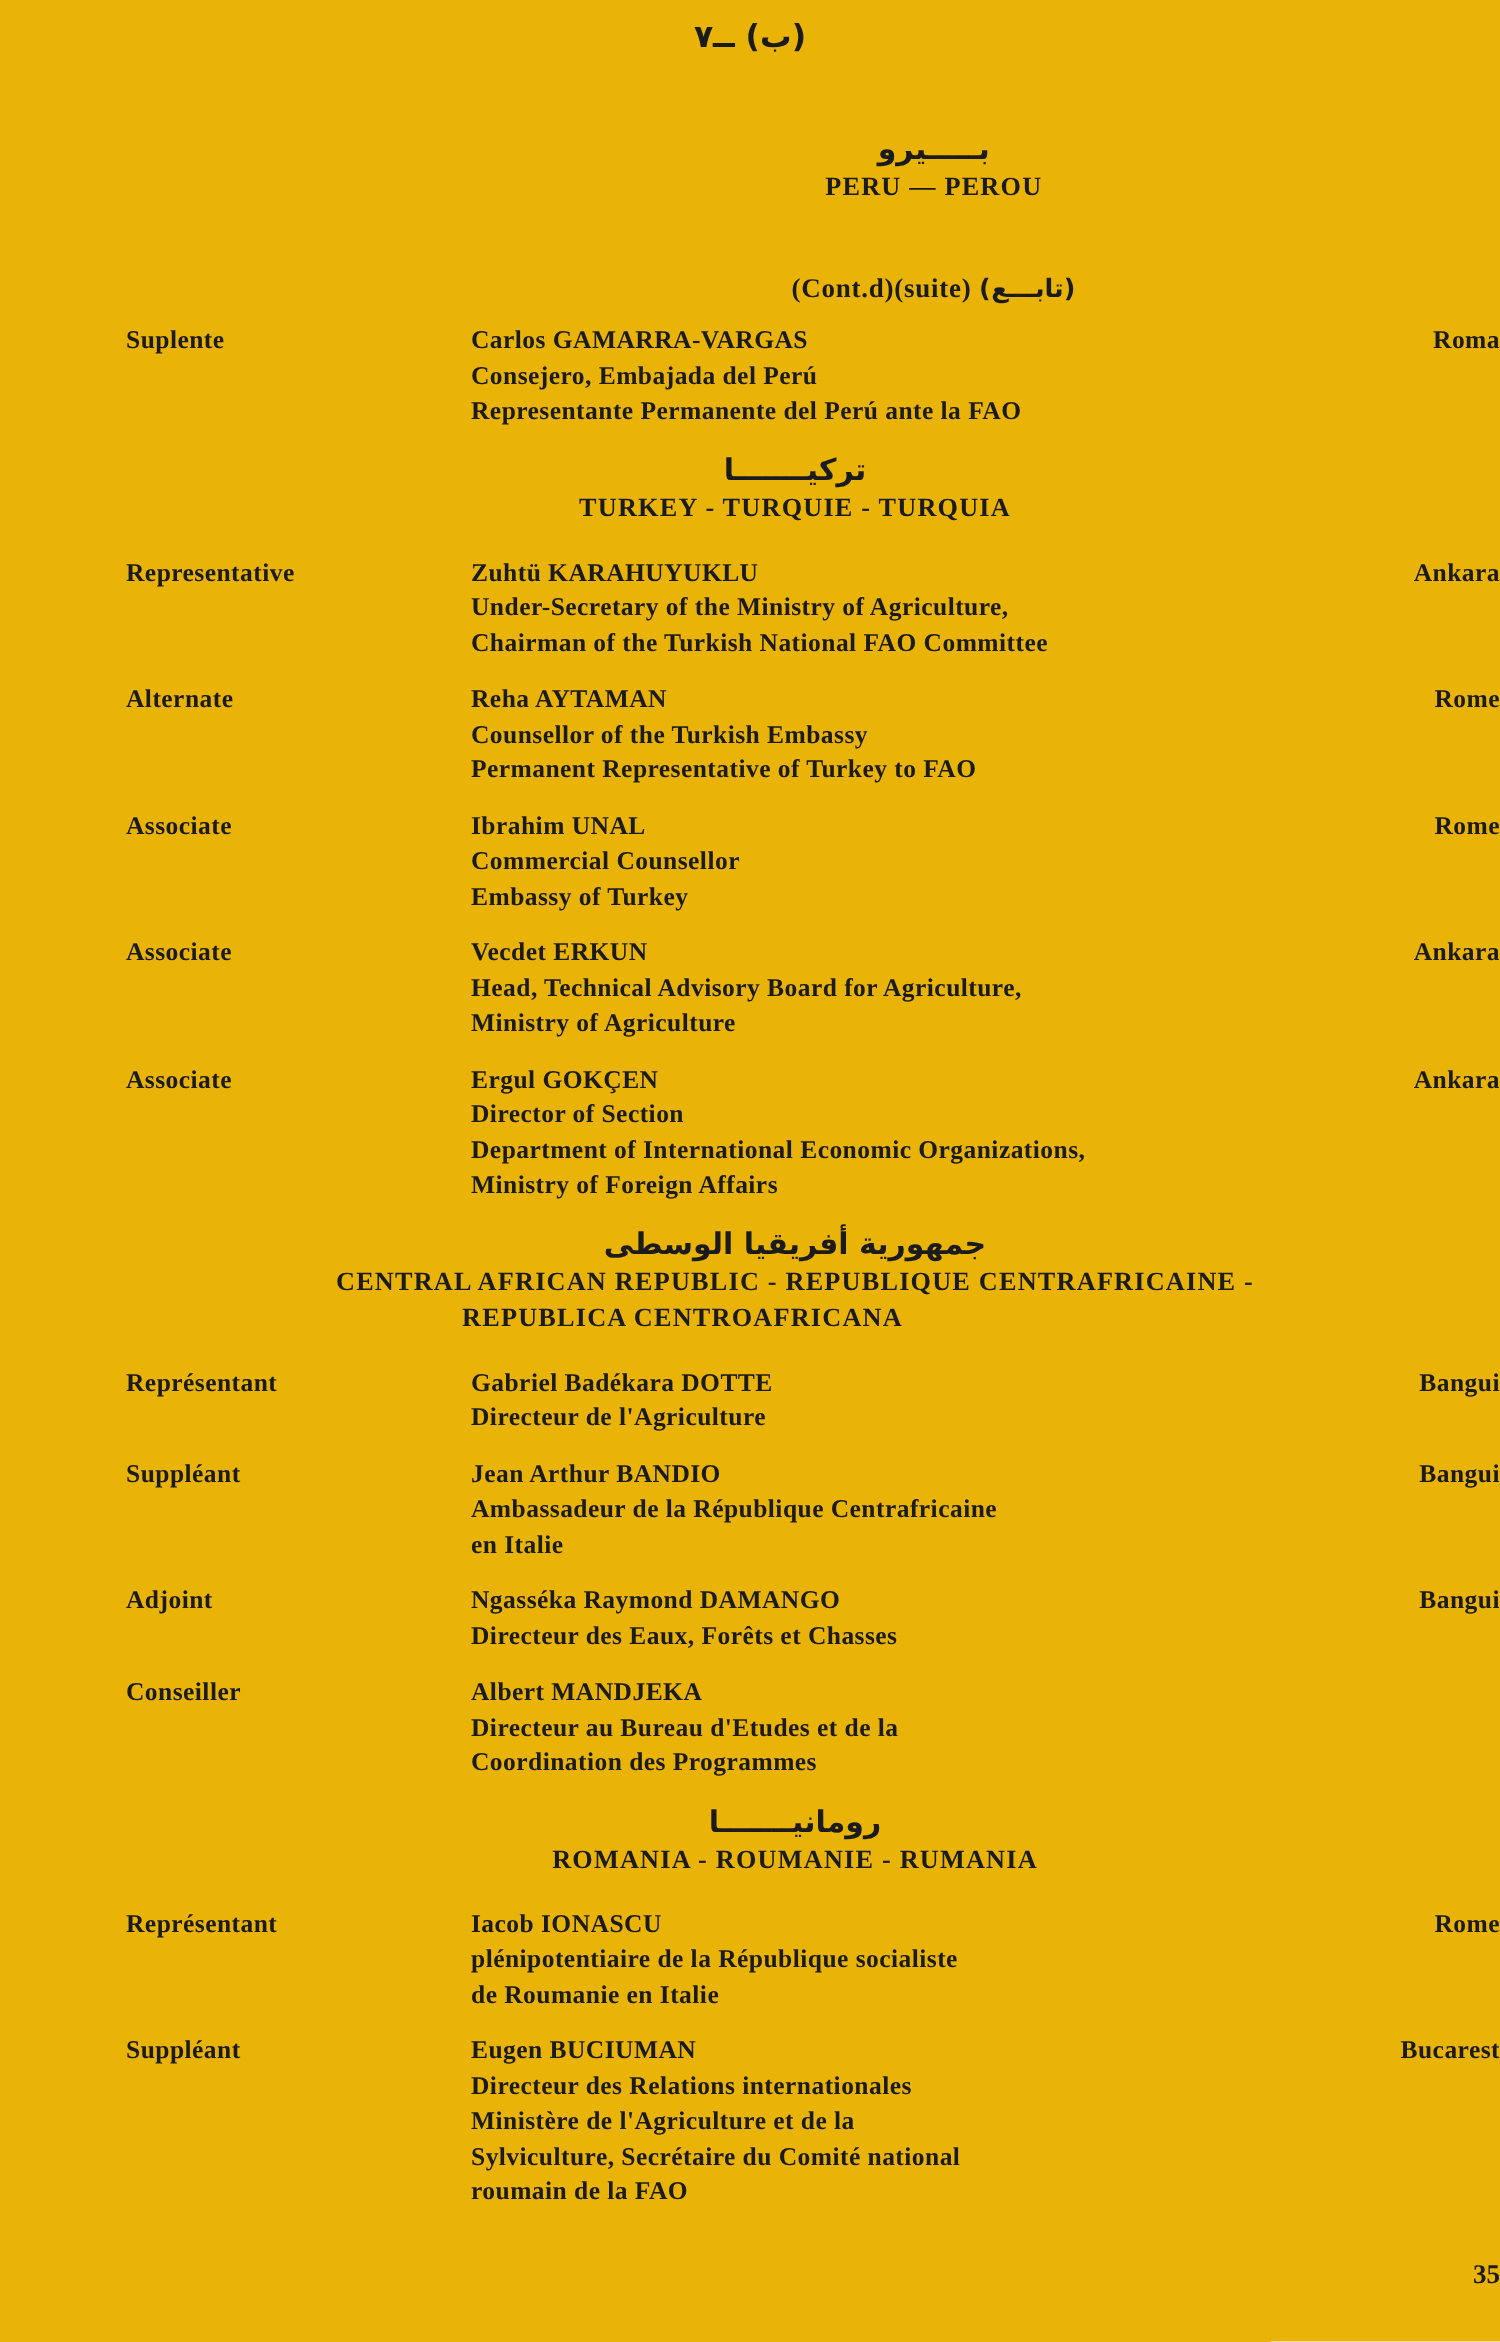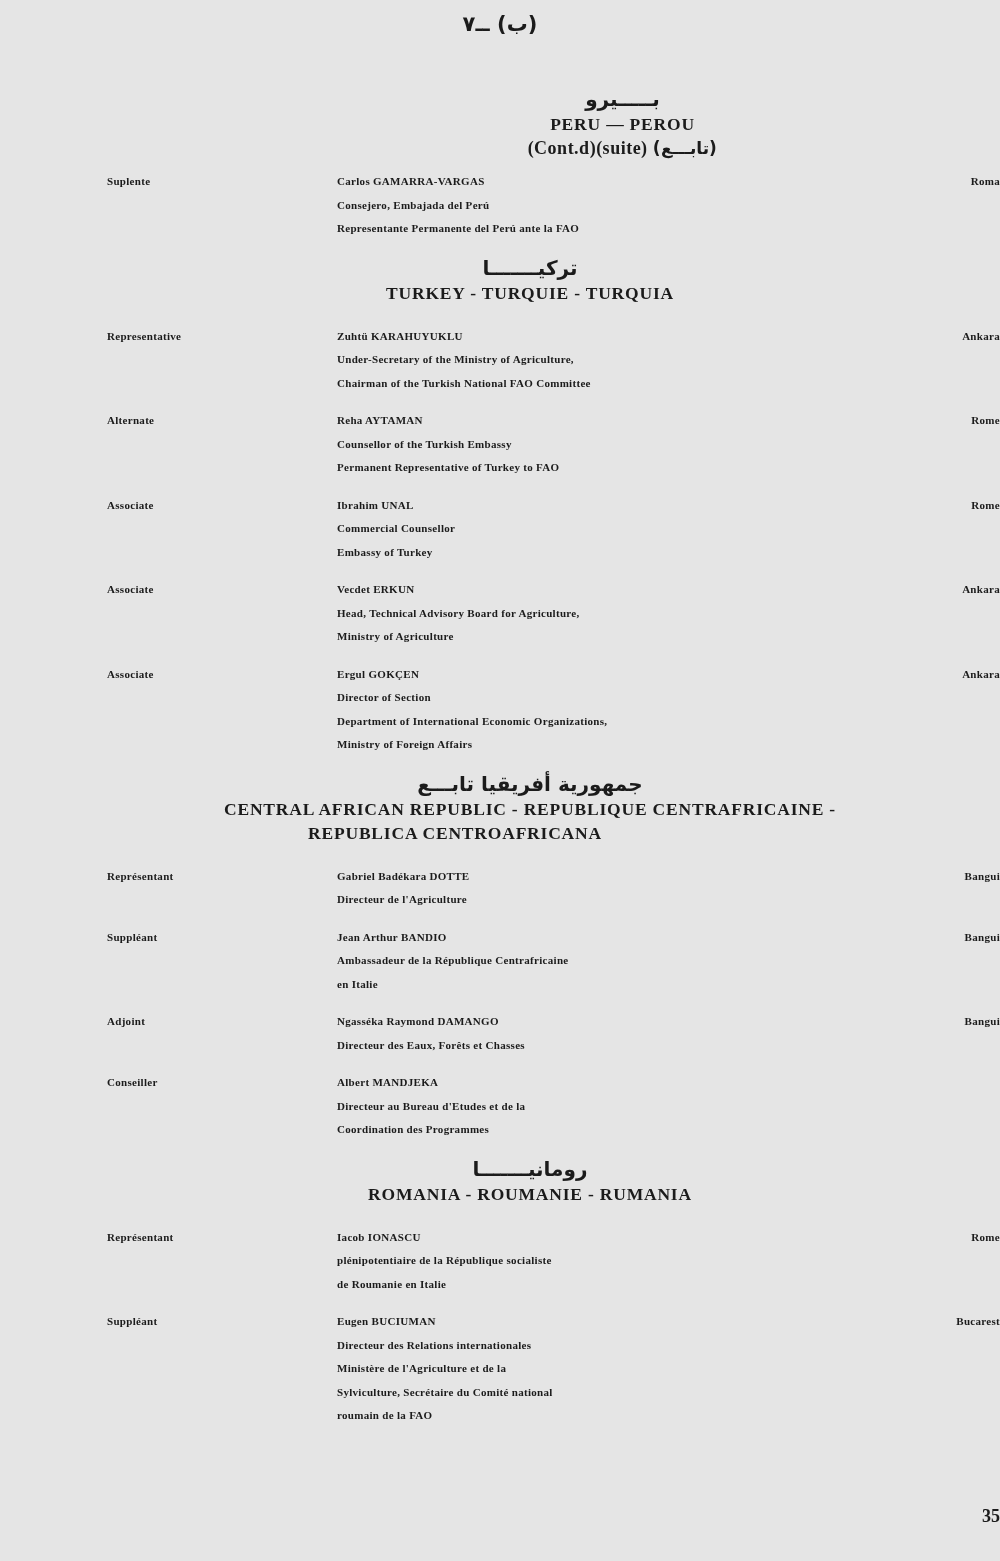--- a/index.html
+++ b/index.html
@@ -5,21 +5,21 @@
   html, body {
     margin: 0;
     padding: 0;
     background: #ffffff;
   }
   .page {
     position: relative;
     width: 1000px;
     height: 1561px;
     margin: 0 auto;
-    background: #e5e5e5;
+    background: #eab308;
     color: #1b1b1b;
     font-family: "Liberation Serif", serif;
     font-weight: bold;
     overflow: hidden;
   }
   .header-mark {
     padding-top: 12px;
     text-align: center;
     font-size: 21px;
     letter-spacing: 1px;
@@ -49,37 +49,38 @@
     line-height: 24px;
     letter-spacing: 0.8px;
   }
   
   .sec-2 .title-lines div:nth-child(2) { transform: translateX(-75px); }
 
   .cont-line {
     font-size: 18px;
     line-height: 24px;
     letter-spacing: 0.5px;
+    margin-top: 44px;
   }
   .cont-arabic {
     font-family: "DejaVu Sans", sans-serif;
     direction: rtl;
     unicode-bidi: isolate;
     font-size: 17px;
   }
 
   .entries { margin-top: 20px; }
   .sec-0 .entries { margin-top: 10px; }
 
   .entry {
     display: grid;
     grid-template-columns: 230px 521px auto;
-    padding-left: 107px;
+    padding-left: 84px;
     margin-bottom: 14px;
-    font-size: 11px;
+    font-size: 17px;
     line-height: 23.5px;
     letter-spacing: 0.3px;
   }
   .entry .role { padding-right: 10px; }
   .entry .city { white-space: nowrap; text-align: right; }
 
   .page-number {
     position: absolute;
     top: 1506px;
     left: 0;
@@ -176,21 +177,21 @@
               <div>Department of International Economic Organizations,</div>
               <div>Ministry of Foreign Affairs</div>
             </div>
     <div class="city">Ankara</div>
   </div>
 </div>
   </section>
 
   <section class="country-section sec-2">
     <header class="section-header">
-      <div class="arabic-name">جمهورية أفريقيا تابـــع</div>
+      <div class="arabic-name">جمهورية أفريقيا الوسطى</div>
       <div class="title-lines">
             <div>CENTRAL AFRICAN REPUBLIC - REPUBLIQUE CENTRAFRICAINE -</div>
             <div>REPUBLICA CENTROAFRICANA</div>
           </div>
 
     </header>
     <div class="entries">
   <div class="entry">
     <div class="role">Représentant</div>
     <div class="details">

